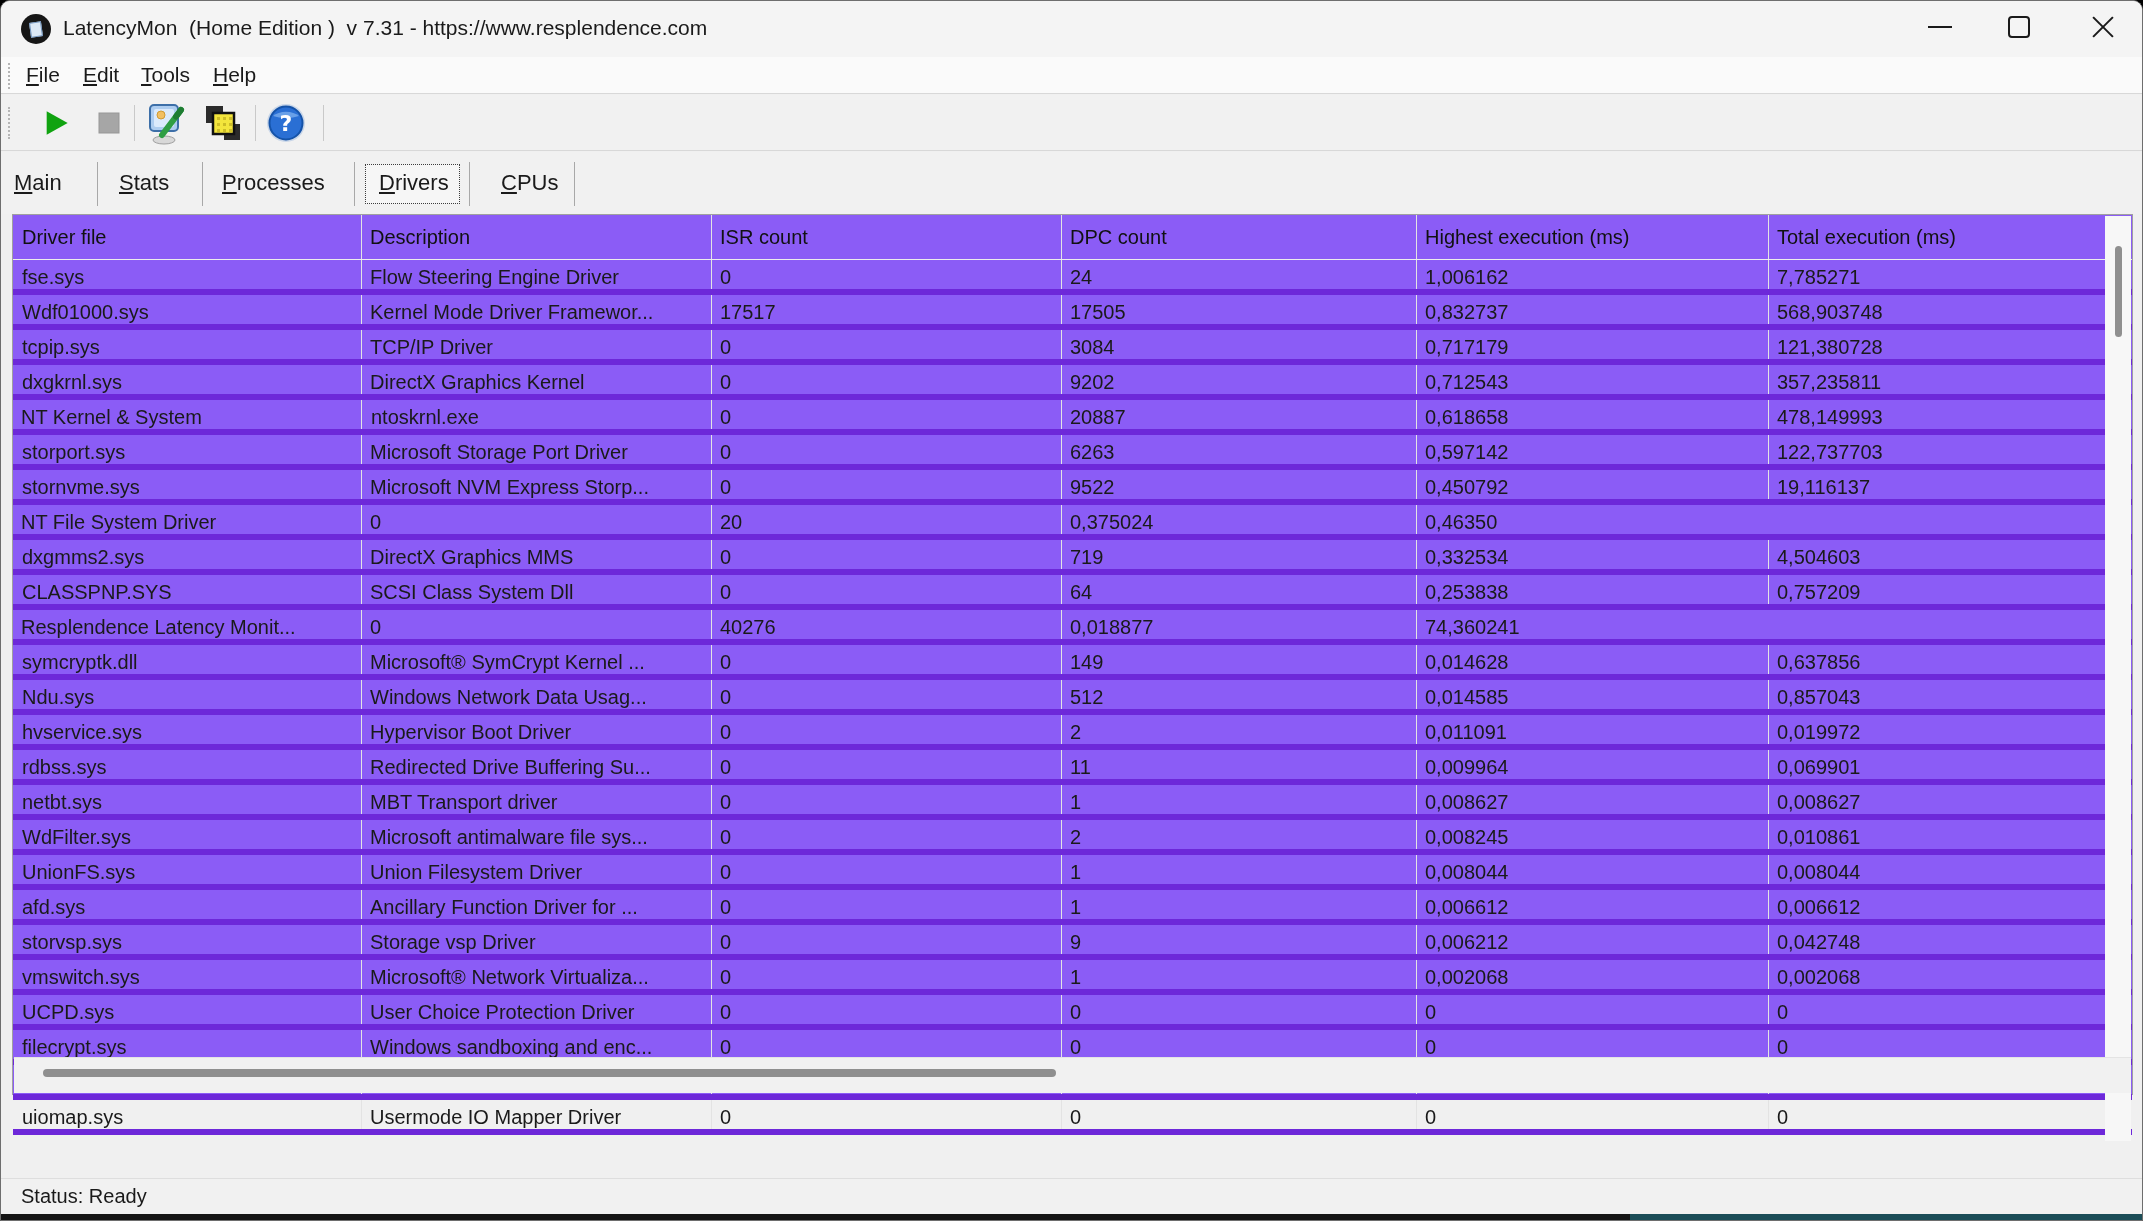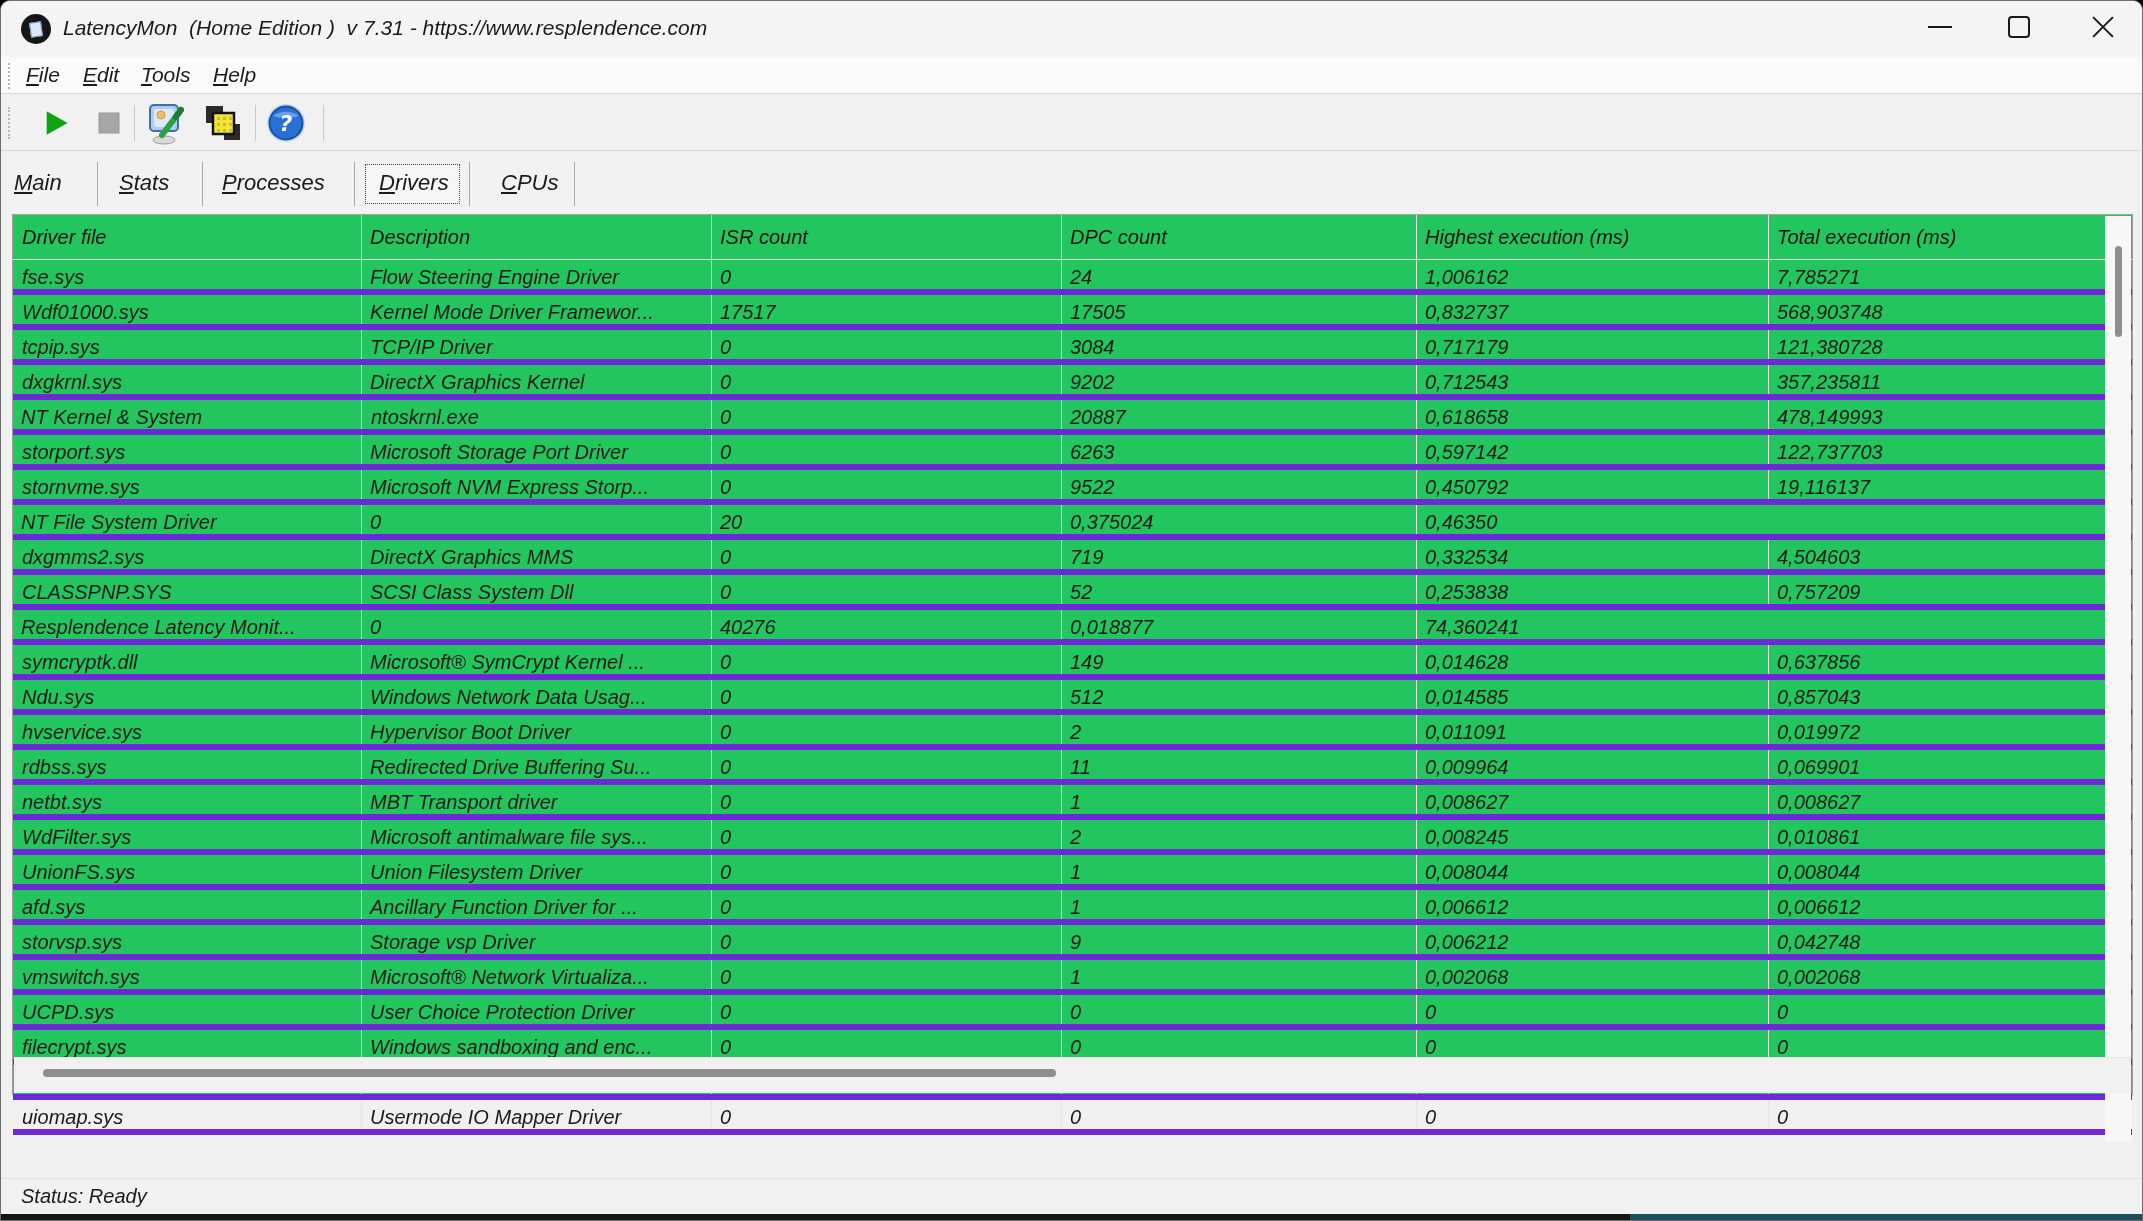--- a/index.html
+++ b/index.html
@@ -1,20 +1,20 @@
 <!DOCTYPE html>
 <html><head>
 <meta charset="utf-8">
 <style>
   html,body{margin:0;padding:0;background:#000;}
   *{box-sizing:border-box;}
   #stage{position:relative;width:2143px;height:1221px;overflow:hidden;
          font-family:"Liberation Sans","DejaVu Sans",sans-serif;color:#1a1a1a;background:#000;}
   .window{position:absolute;inset:0;background:#f0f0f0;border:1px solid #6e6e6e;
-          border-radius:10px 10px 0 0;overflow:hidden;font-style:italic;}
+          border-radius:10px 10px 0 0;overflow:hidden;}
 
   
   .titlebar{position:absolute;left:0;top:0;right:0;height:56px;background:#f4f4f4;}
   .app-icon{position:absolute;left:20px;top:13px;width:30px;height:30px;border-radius:50%;
             background:#161616;display:flex;align-items:center;justify-content:center;}
   .app-icon .doc{width:12px;height:15px;background:#dce8f4;border:1px solid #6f93bd;transform:rotate(-8deg);}
   .title-text{position:absolute;left:62px;top:0;height:56px;line-height:54px;font-size:21px;white-space:pre;}
   .winbtn{position:absolute;top:0;width:64px;height:52px;display:flex;align-items:center;justify-content:center;cursor:pointer;}
   .winbtn.min{left:1907px;} .winbtn.max{left:1986px;} .winbtn.close{left:2070px;}
   .glyph-min{width:24px;height:2px;background:#1a1a1a;}
@@ -42,21 +42,21 @@
   
   .tabbar{position:absolute;left:0;top:151px;right:0;height:62px;background:#f1f1f1;}
   .tab{position:absolute;top:9px;height:44px;line-height:44px;font-size:22px;cursor:pointer;}
   .t0{left:13px;} .t1{left:118px;} .t2{left:221px;} .t3{left:378px;} .t4{left:500px;}
   .tabsep{position:absolute;top:10px;width:1px;height:44px;background:#a8a8a8;}
   .s0{left:96px;} .s1{left:201px;} .s2{left:353px;} .s3{left:468px;} .s4{left:573px;}
   .focusbox{position:absolute;left:364px;top:12px;width:95px;height:40px;border:1px dotted #3c3c3c;background:#f6f6f6;}
   .t3{z-index:2;}
 
   
-  .panel{position:absolute;left:11px;top:213px;width:2121px;height:881px;background:#22c55e;border:1px solid #a0a0a0;}
+  .panel{position:absolute;left:11px;top:213px;width:2121px;height:881px;background:#8b5cf6;border:1px solid #a0a0a0;}
   .thead,.trow{display:grid;grid-template-columns:349px 350px 350px 355px 352px 1fr;}
   .thead{height:45px;line-height:45px;border-bottom:1px solid #ededed;}
   .trow{height:35px;line-height:34px;border-bottom:6px solid #6d28d9;}
   .cell{font-size:20px;padding-left:8px;overflow:hidden;white-space:nowrap;}
   .cell.c0{padding-left:9px;}
   .cell:not(.c5){border-right:1px solid #e3e3e3;}
   .thead .cell{font-size:20px;color:#111;}
 
   
   .vtrack{position:absolute;right:1px;top:1px;width:26px;height:925px;background:#f7f7f7;}
@@ -256,21 +256,21 @@
     <div class="cell c2">0</div>
     <div class="cell c3">719</div>
     <div class="cell c4">0,332534</div>
     <div class="cell c5">4,504603</div>
   </div>
 
   <div class="trow">
     <div class="cell c0">CLASSPNP.SYS</div>
     <div class="cell c1">SCSI Class System Dll</div>
     <div class="cell c2">0</div>
-    <div class="cell c3">52</div>
+    <div class="cell c3">64</div>
     <div class="cell c4">0,253838</div>
     <div class="cell c5">0,757209</div>
   </div>
 
   <div class="trow">
     <div class="cell c1">Resplendence Latency Monit...</div>
     <div class="cell c2">0</div>
     <div class="cell c3">40276</div>
     <div class="cell c4">0,018877</div>
     <div class="cell c5">74,360241</div>

